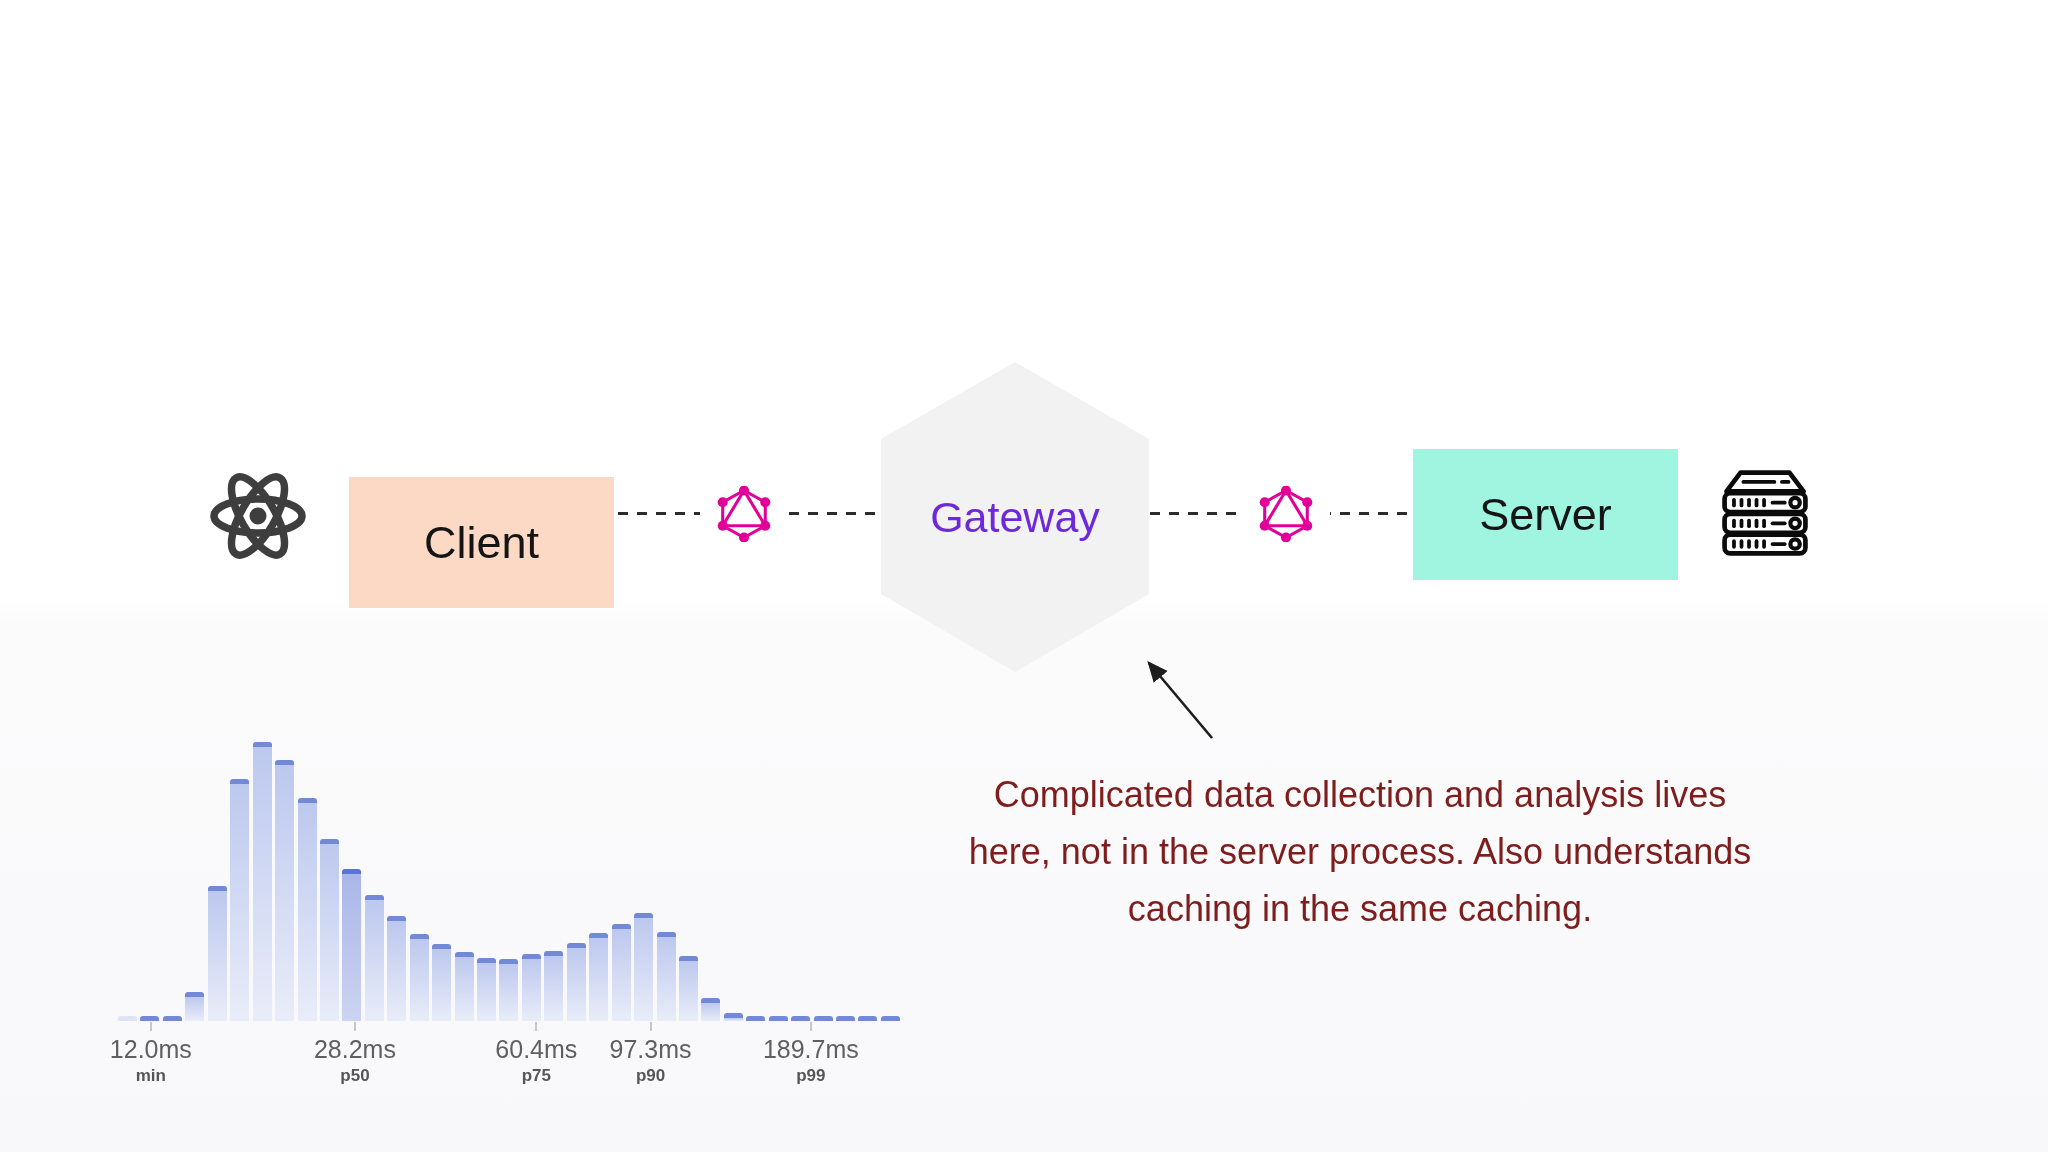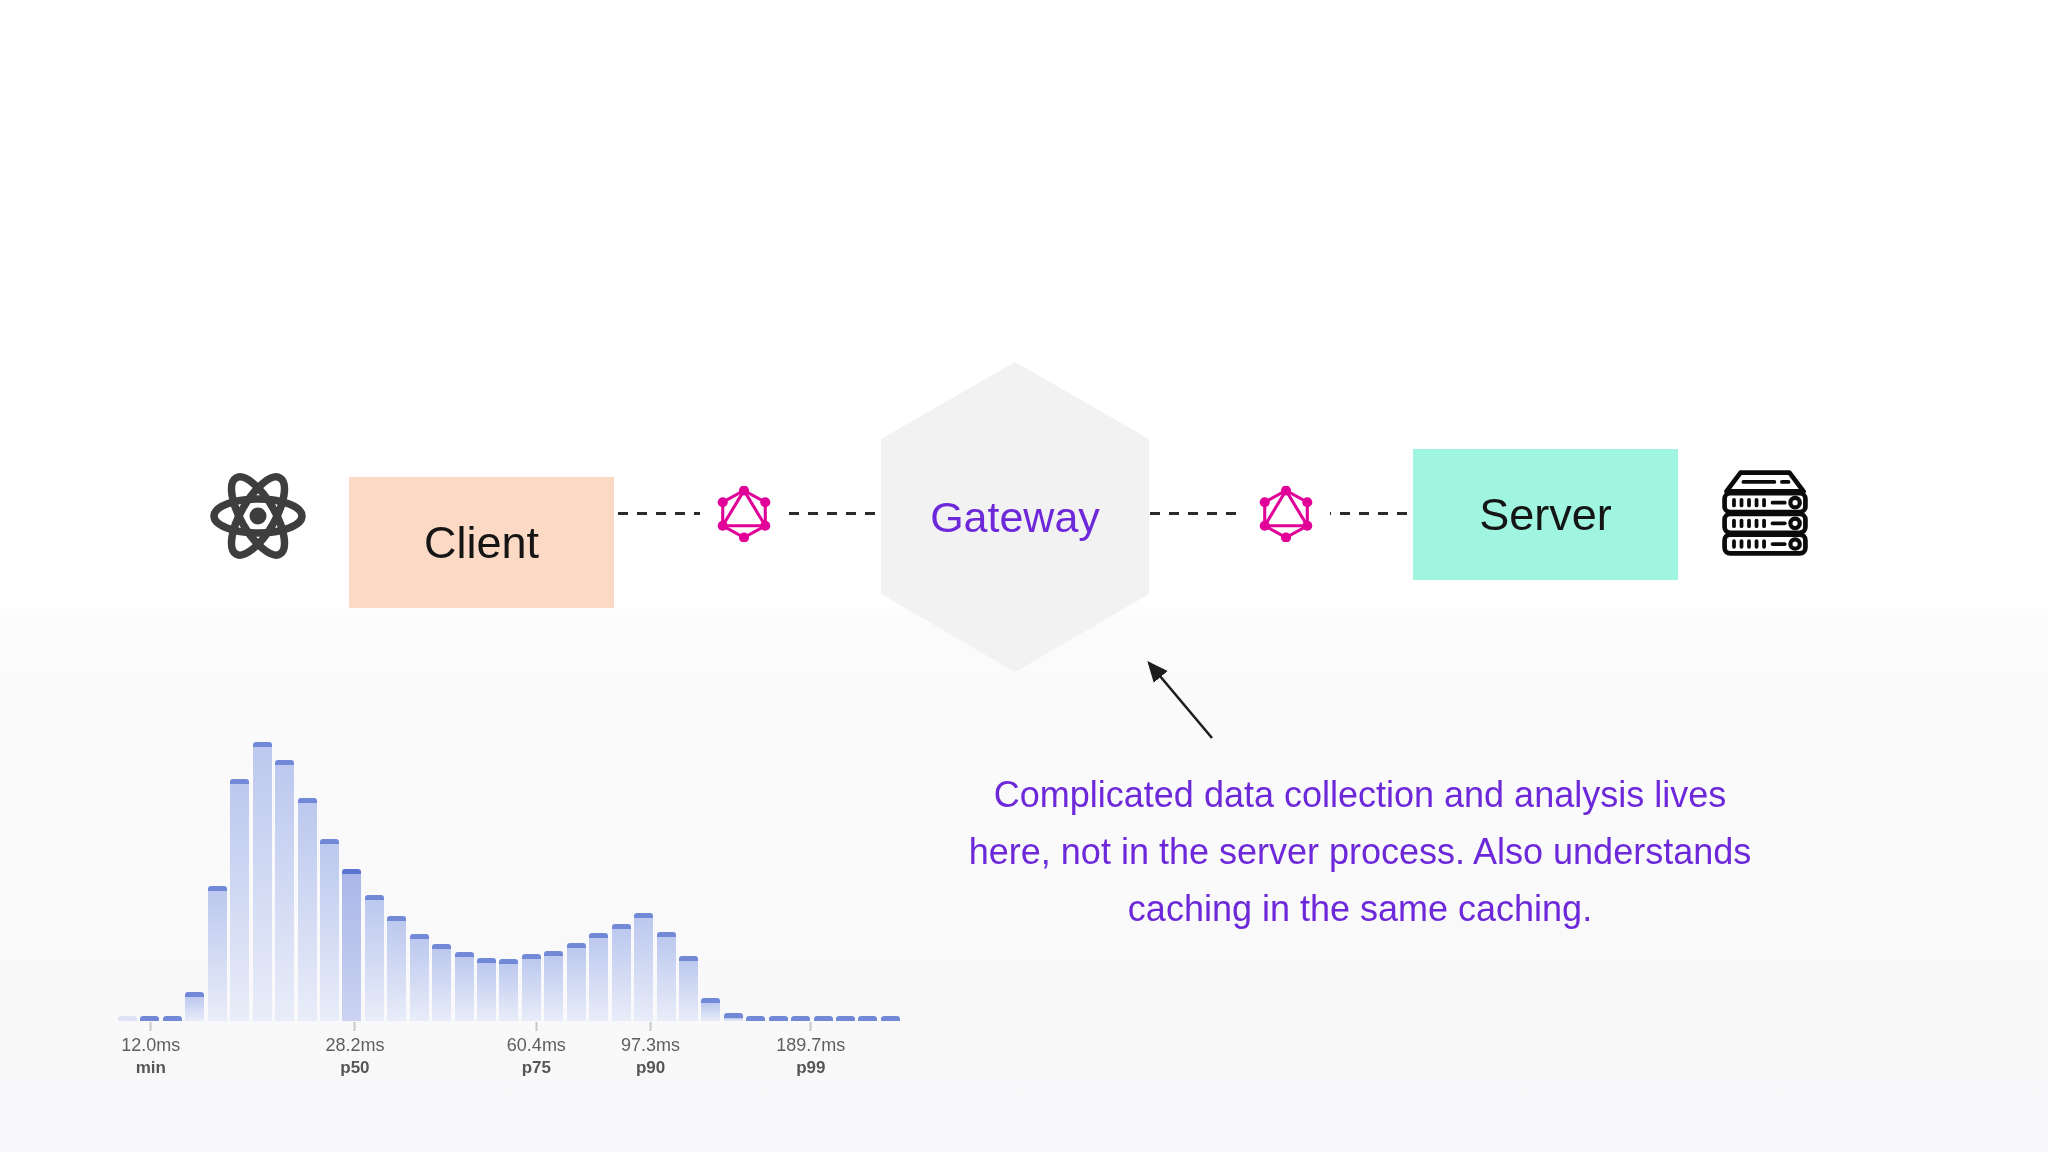--- a/index.html
+++ b/index.html
@@ -51,21 +51,21 @@
   .gql-2{left:1242px;}
 
   .react-icon{position:absolute;left:208px;top:466px;width:100px;height:100px;}
   .rack-icon{position:absolute;left:1718px;top:466px;width:94px;height:94px;}
 
   .pointer-arrow{position:absolute;left:1120px;top:645px;width:120px;height:110px;}
 
   
   .annotation{
     position:absolute;left:930px;top:766px;width:860px;
-    text-align:center;font-size:36px;line-height:57px;color:#6d28d9;
+    text-align:center;font-size:36px;line-height:57px;color:#7f1d1d;
   }
 
   
   .hist{position:absolute;left:118px;top:742px;width:782px;height:279px;}
   .hist-bars{
     position:absolute;inset:0;
     display:flex;align-items:flex-end;justify-content:space-between;
   }
   .bar{
     width:19px;box-sizing:border-box;min-height:3px;
@@ -74,21 +74,21 @@
     border-radius:3px 3px 0 0;
   }
   .bar.highlight{
     --cap:#5a74d2;
     background:linear-gradient(180deg,#a9b6e8 0%,#ccd4f2 100%);
   }
   .bar.pale{border-top-color:#dde3f4;background:#e6eaf7;}
   .hist-axis{position:absolute;left:118px;top:1022px;width:782px;height:80px;}
   .tickgroup{position:absolute;transform:translateX(-50%);text-align:center;white-space:nowrap;}
   .tickmark{width:2px;height:9px;background:#c7c7c7;margin:0 auto 4px auto;}
-  .ticklabel{font-size:18px;color:#5f5f5f;}
+  .ticklabel{font-size:25px;color:#5f5f5f;}
   .ticksub{font-size:17px;font-weight:700;color:#565656;margin-top:2px;}
 </style>
 </head>
 <body style="--client-bg: #fbd9c4; --server-bg: #9ff5e0; --bar-top: #bcc8ee; --bar-bot: #e9edf9; --cap: #7289d8;">
 
 <div class="stage">
 
 
   <div class="react-icon">
     <svg viewBox="-50 -50 100 100" width="100" height="100">

